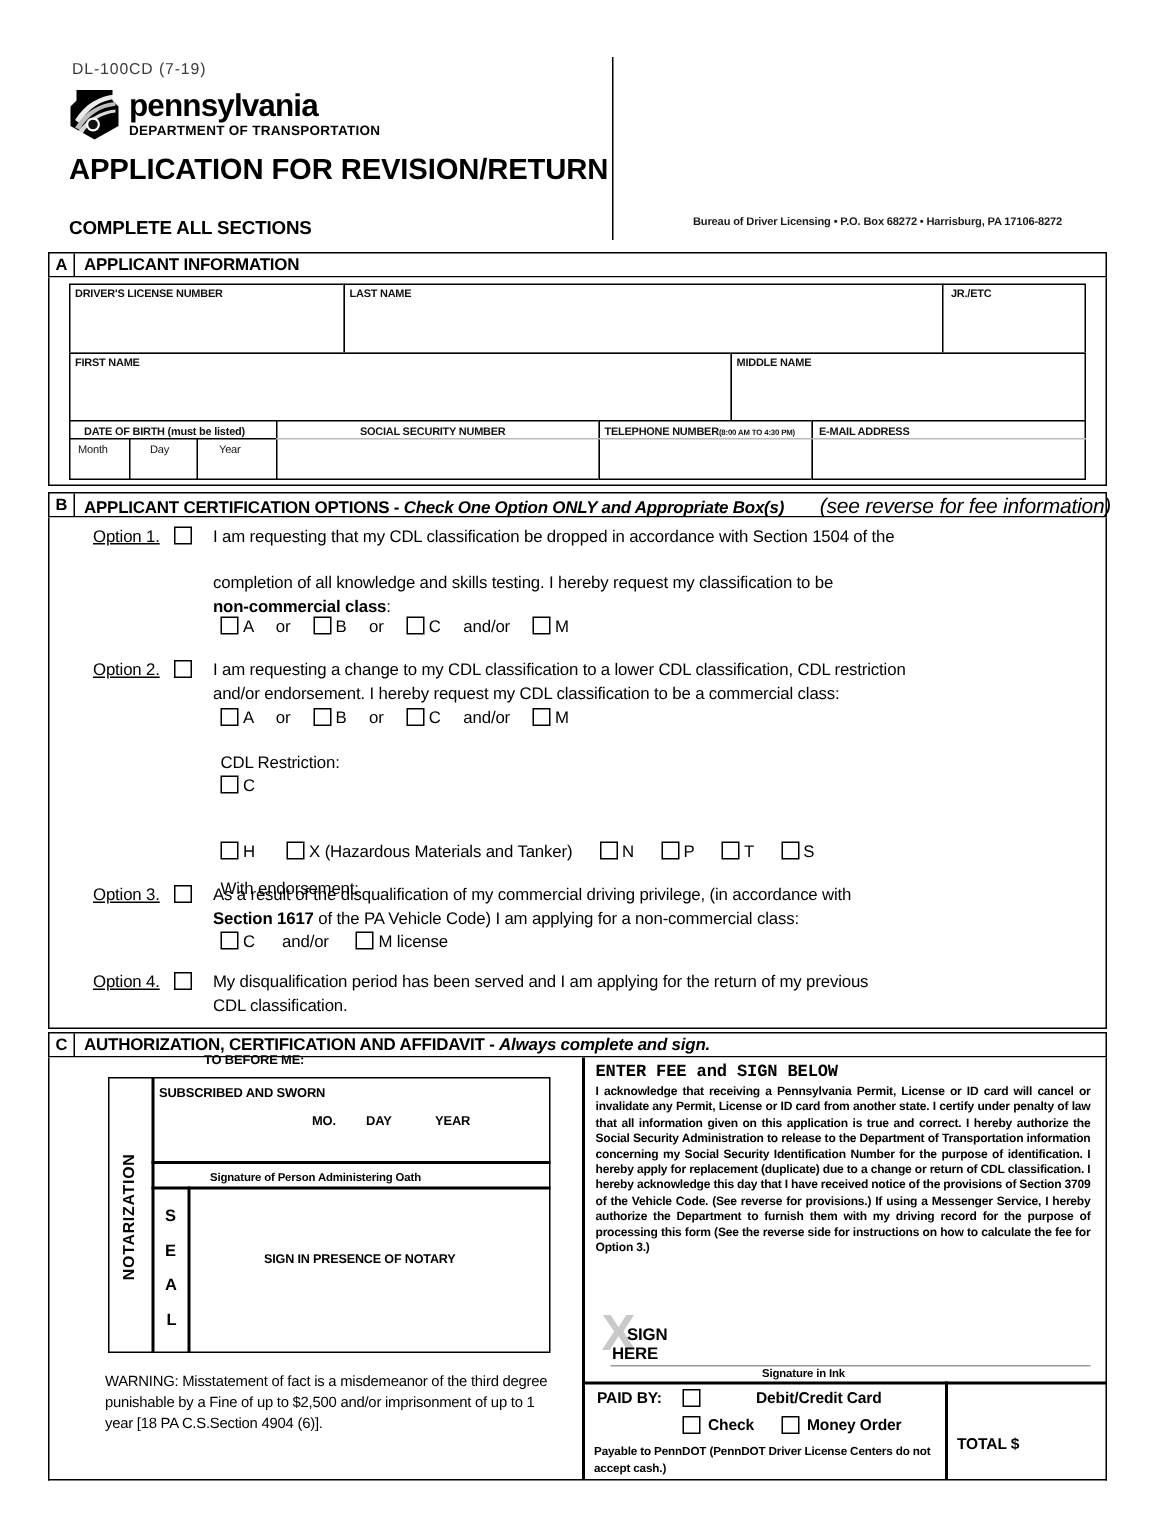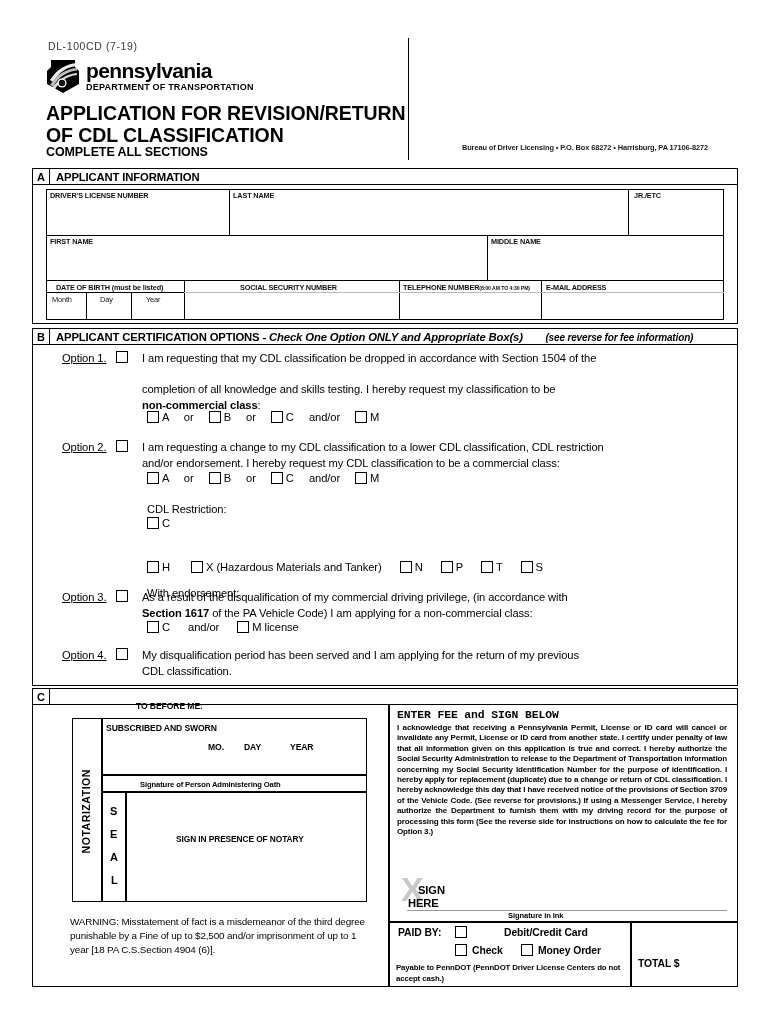--- a/index.html
+++ b/index.html
@@ -19,21 +19,21 @@
   .logotext .pa{font-size:21px;font-weight:bold;letter-spacing:-0.6px;display:block;}
   .logotext .dot{font-size:9px;font-weight:bold;letter-spacing:.2px;display:block;margin-top:2px;}
   .title{position:absolute;left:46px;top:103px;font-size:19.5px;font-weight:bold;line-height:1.12;letter-spacing:-0.1px;}
   .subtitle{position:absolute;left:46px;top:145px;font-size:12.5px;font-weight:bold;letter-spacing:-0.1px;}
   .vrule{position:absolute;left:408px;top:38px;width:1px;height:122px;background:#000;}
   .bureau{position:absolute;left:420px;top:143px;width:330px;text-align:center;font-size:7.4px;font-weight:bold;color:#1a1a1a;letter-spacing:-0.1px;}
   .bandrow{position:absolute;left:32px;box-sizing:border-box;border:1.6px solid #000;display:flex;align-items:center;height:17px;background:#fff;}
   .bandletter{width:16px;height:100%;border-right:1.6px solid #000;display:flex;align-items:center;justify-content:center;font-size:11px;font-weight:bold;flex:0 0 auto;}
   .bandtitle{padding-left:6px;font-size:11.3px;font-weight:bold;letter-spacing:-0.15px;white-space:nowrap;}
   .bandtitle i{font-style:italic;}
-  .bandtitle .lite{font-weight:bold;font-style:italic;font-size:10px;padding-left:20px;}
+  .bandtitle .lite{font-weight:normal;font-style:italic;font-size:14px;padding-left:20px;}
 
   .box{position:absolute;box-sizing:border-box;border:1.3px solid #000;background:#fff;}
   .lbl{position:absolute;font-size:7.3px;font-weight:bold;letter-spacing:-0.15px;white-space:nowrap;color:#111;}
   .lbl .tiny{font-size:5.2px;letter-spacing:-0.1px;}
   .hair{position:absolute;background:#000;}
 
   
   .optrow{position:absolute;font-size:11.2px;line-height:15.5px;letter-spacing:-0.1px;}
   .optlabel{position:absolute;font-size:11.2px;letter-spacing:-0.1px;text-decoration:underline;}
   .cb{display:inline-block;box-sizing:border-box;width:12px;height:12px;border:1.4px solid #000;background:#fff;vertical-align:-2px;}
@@ -69,21 +69,20 @@
       </svg>
     </div>
     <div class="logotext">
       <span class="pa">pennsylvania</span>
       <span class="dot">DEPARTMENT OF TRANSPORTATION</span>
     </div>
   </div>
 
   <div class="title">
     <span>APPLICATION FOR REVISION/RETURN</span><br>
-    <span>OF CDL CLASSIFICATION</span>
   </div>
   <div class="subtitle">COMPLETE ALL SECTIONS</div>
   <div class="vrule"></div>
   <div class="bureau">Bureau of Driver Licensing • P.O. Box 68272 • Harrisburg, PA 17106-8272</div>
 
   <div class="bandrow" style="top:168px;width:706px;">
     <div class="bandletter">A</div>
     <div class="bandtitle">APPLICANT INFORMATION</div>
   </div>
 
@@ -198,20 +197,21 @@
 
   <div class="optlabel" style="left:62px;top:649px;">Option 4.</div>
   <div class="cbabs" style="left:116px;top:648px;"></div>
   <div class="optrow" style="left:142px;top:648px;width:580px;">
     <span>My disqualification period has been served and I am applying for the return of my previous</span><br>
     <span>CDL classification.</span>
   </div>
 
   <div class="bandrow" style="top:688px;width:706px;">
     <div class="bandletter">C</div>
+    <div class="bandtitle"><span>AUTHORIZATION, CERTIFICATION AND AFFIDAVIT - </span><i>Always complete and sign.</i></div>
   </div>
   <div class="box" style="left:32px;top:705px;width:706px;height:282px;border-width:1.6px;border-top:none;"></div>
   <div class="hair" style="left:388px;top:705px;width:1.6px;height:281px;"></div>
 
   <div class="cbox" style="left:72px;top:718px;width:295px;height:184px;"></div>
   <div class="hair" style="left:101px;top:718px;width:1.5px;height:184px;"></div>
   <div class="notlabel" style="left:80px;top:769px;">NOTARIZATION</div>
 
   <div class="ctext" style="left:106px;top:723px;font-size:8.6px;">SUBSCRIBED AND SWORN</div>
   <div class="ctext" style="left:106px;top:701px;font-size:8.6px;margin-left:30px;">TO BEFORE ME:</div>

